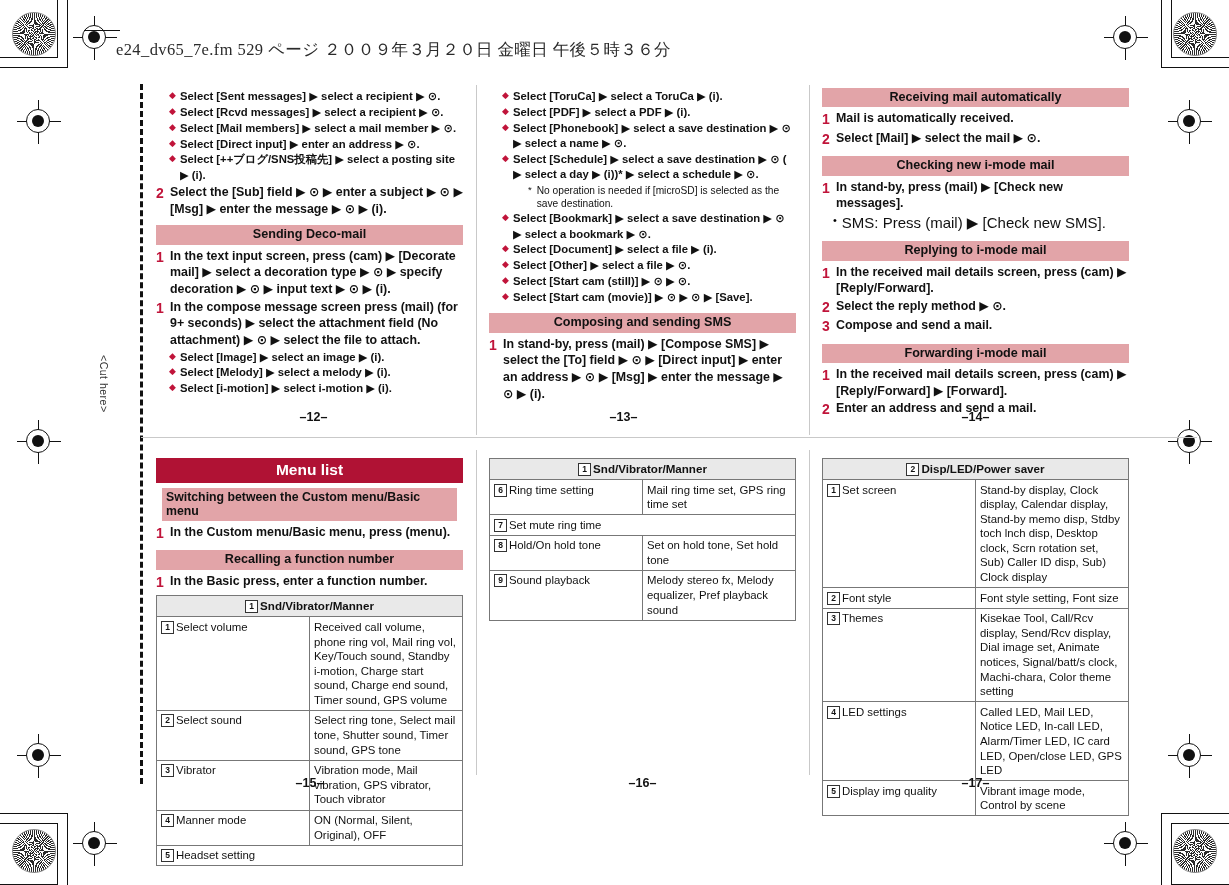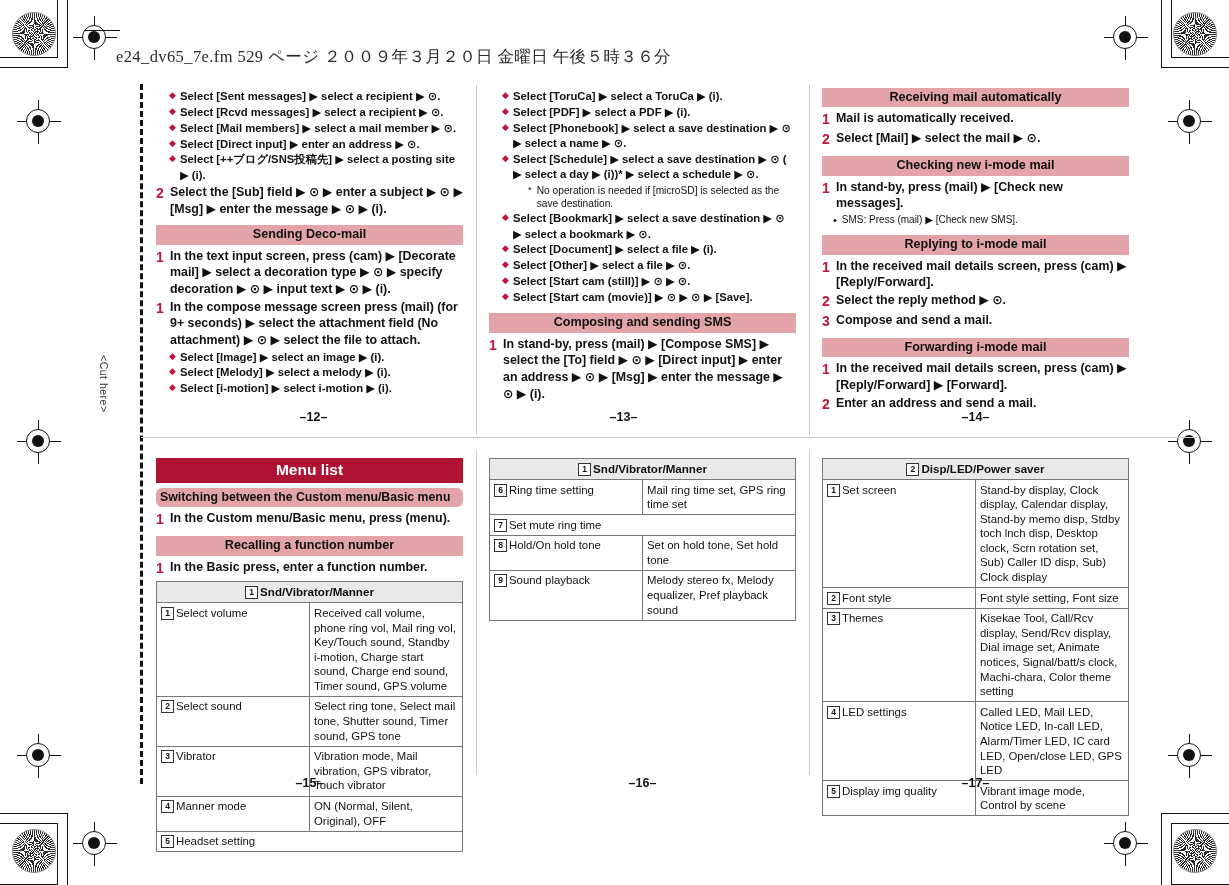--- a/index.html
+++ b/index.html
@@ -16,21 +16,21 @@
   .reg .hb{position:absolute;top:21px;left:0;height:1.4px;width:44px;background:#111;}
 
   .starburst{position:absolute;width:44px;height:44px;border-radius:50%;
     background:
       repeating-conic-gradient(#2b2b2b 0deg 3deg,#ffffff 3deg 6deg);
     border:1px solid #888;box-sizing:border-box;}
   .cornbox{position:absolute;border:1.2px solid #111;box-sizing:border-box;}
 
   
   .filehdr{
-    position:absolute;left:116px;top:46px;
+    position:absolute;left:116px;top:39px;
     font-family:"Liberation Serif","DejaVu Serif",serif;
     font-size:16.5px;color:#2a2a2a;letter-spacing:.4px;white-space:nowrap;
   }
   .hdr-rule{position:absolute;left:84px;top:30px;width:36px;height:1.3px;background:#111;}
 
   
   .cut-dash{position:absolute;left:140px;top:84px;width:0;height:700px;
     border-left:3px dashed #111;}
   .cut-label{position:absolute;left:110px;top:355px;width:100px;
     font-size:10.5px;color:#333;letter-spacing:.5px;
@@ -49,42 +49,42 @@
     font-size:12.6px;font-weight:bold;padding:2px 4px 3px;
     margin:8px 0 3px;line-height:1.15;
   }
   .band.first{margin-top:0;}
   .band-major{
     background:#b01234;color:#ffffff;text-align:center;
     font-size:15.5px;font-weight:bold;padding:3px 4px 4px;margin:0 0 5px;
   }
   .band-sub{
     background:#e2a4a8;color:#111;text-align:left;
-    font-size:12.3px;font-weight:bold;padding:2px 4px 3px;margin:4px 0 3px;border-radius:6px;
+    font-size:12.3px;font-weight:bold;padding:2px 4px 3px;margin:4px 6px 3px;
   }
 
   
   .step{display:flex;align-items:flex-start;margin:1px 0 1px;}
   .stepnum{color:#c0143a;font-weight:bold;font-size:14px;line-height:1.32;
            min-width:11px;flex:0 0 auto;margin-right:3px;}
   .steptxt{font-size:12.4px;font-weight:bold;color:#111;line-height:1.34;}
 
   
   .dlist{margin:1px 0 0 13px;}
   .ditem{display:flex;align-items:flex-start;margin:.5px 0;}
   .dmark{color:#c0143a;font-size:9px;line-height:1.5;margin-right:4px;flex:0 0 auto;}
   .dtxt{font-size:11.3px;font-weight:bold;color:#111;line-height:1.36;}
 
   .sub-note{display:flex;margin:1px 0 1px 26px;}
   .sub-note .st{font-size:9.5px;color:#111;margin-right:5px;line-height:1.3;}
   .sub-note .sn{font-size:10.2px;color:#111;line-height:1.3;font-weight:normal;}
 
   .bdot{display:flex;align-items:flex-start;margin:1px 0 1px 11px;}
   .bdot .bm{font-size:11px;line-height:1.3;margin-right:5px;}
-  .bdot .bt{font-size:10px;color:#111;line-height:1.33;font-weight:normal;}
+  .bdot .bt{font-size:15px;color:#111;line-height:1.33;font-weight:normal;}
 
   
   table.mt{border-collapse:collapse;width:100%;table-layout:fixed;
     border:1.2px solid #555;margin-top:4px;background:#fff;}
   table.mt th{background:#e9e9e9;border:1px solid #777;text-align:center;
     font-size:11.6px;font-weight:bold;color:#111;padding:3px 2px;}
   table.mt td{border:1px solid #777;font-size:11.4px;color:#111;
     padding:2.5px 4px;vertical-align:top;line-height:1.28;}
   td.lab{width:40%;}
   .numbox{display:inline-block;min-width:11px;height:11px;line-height:10px;

